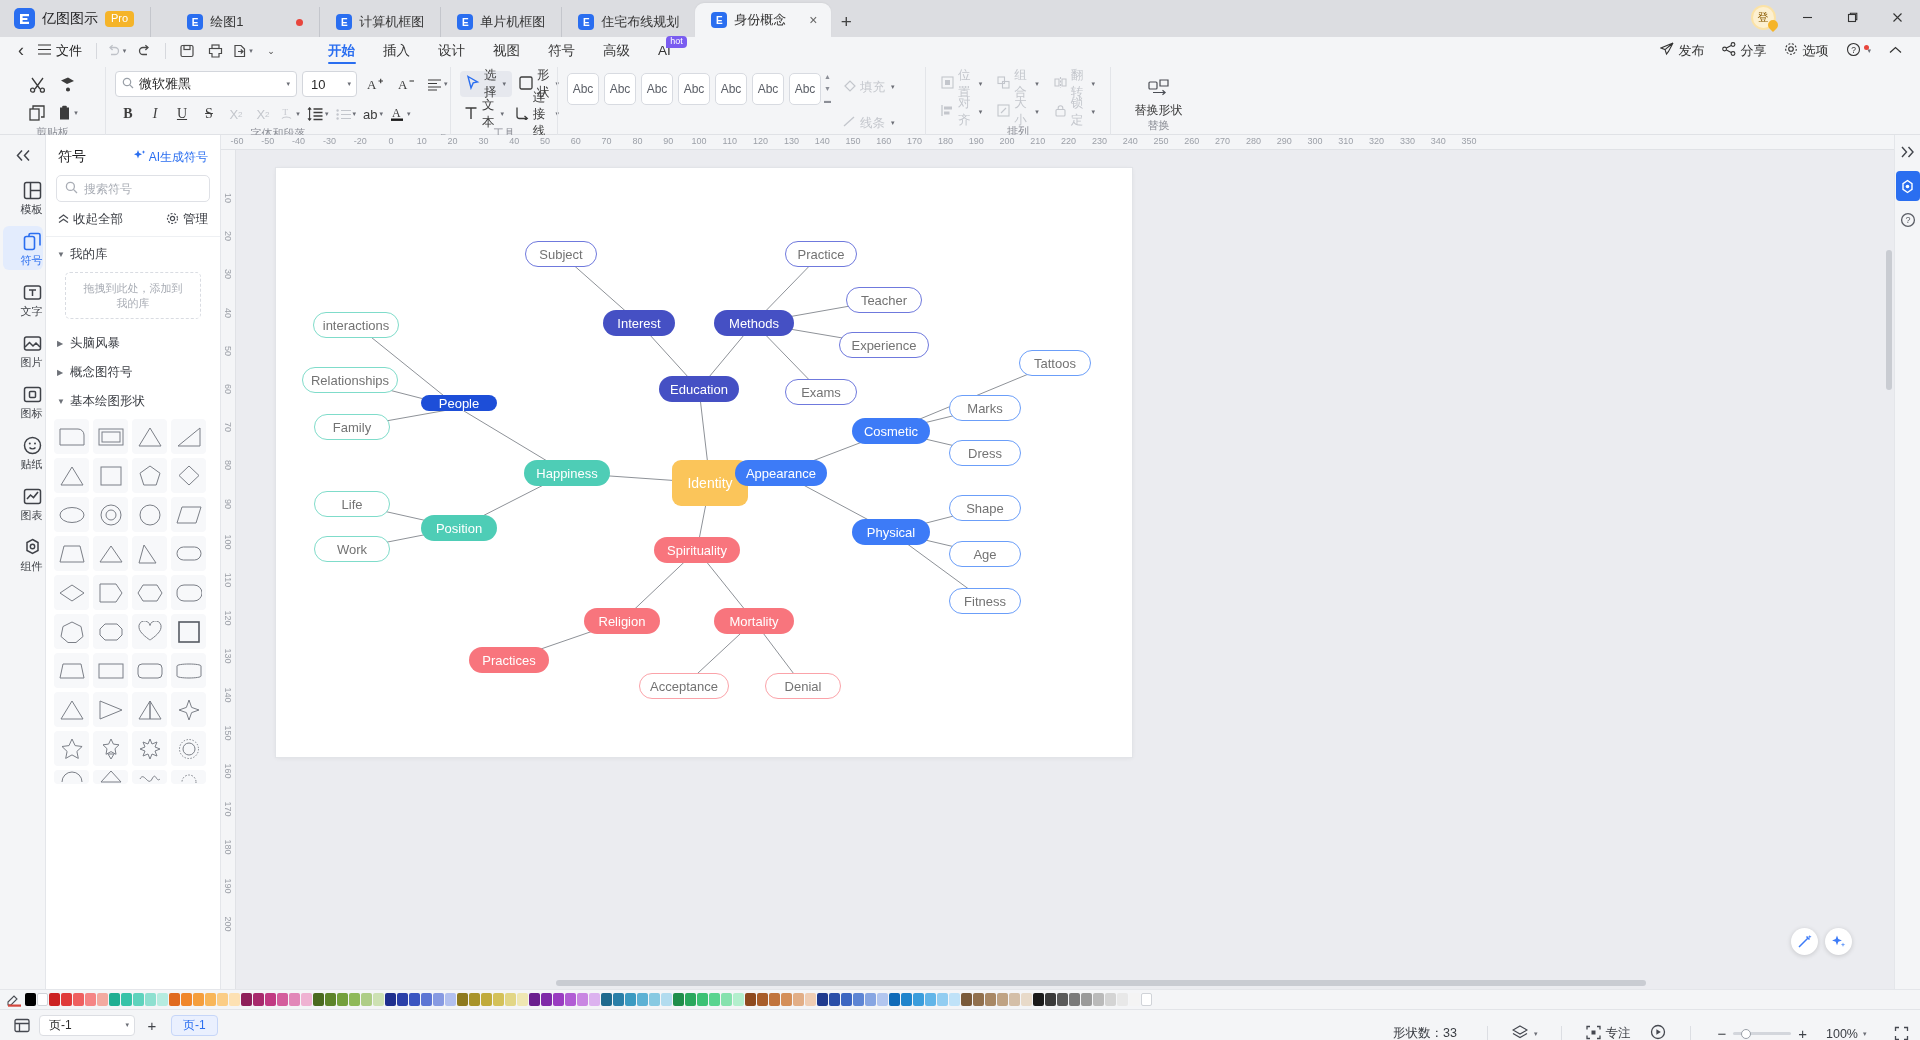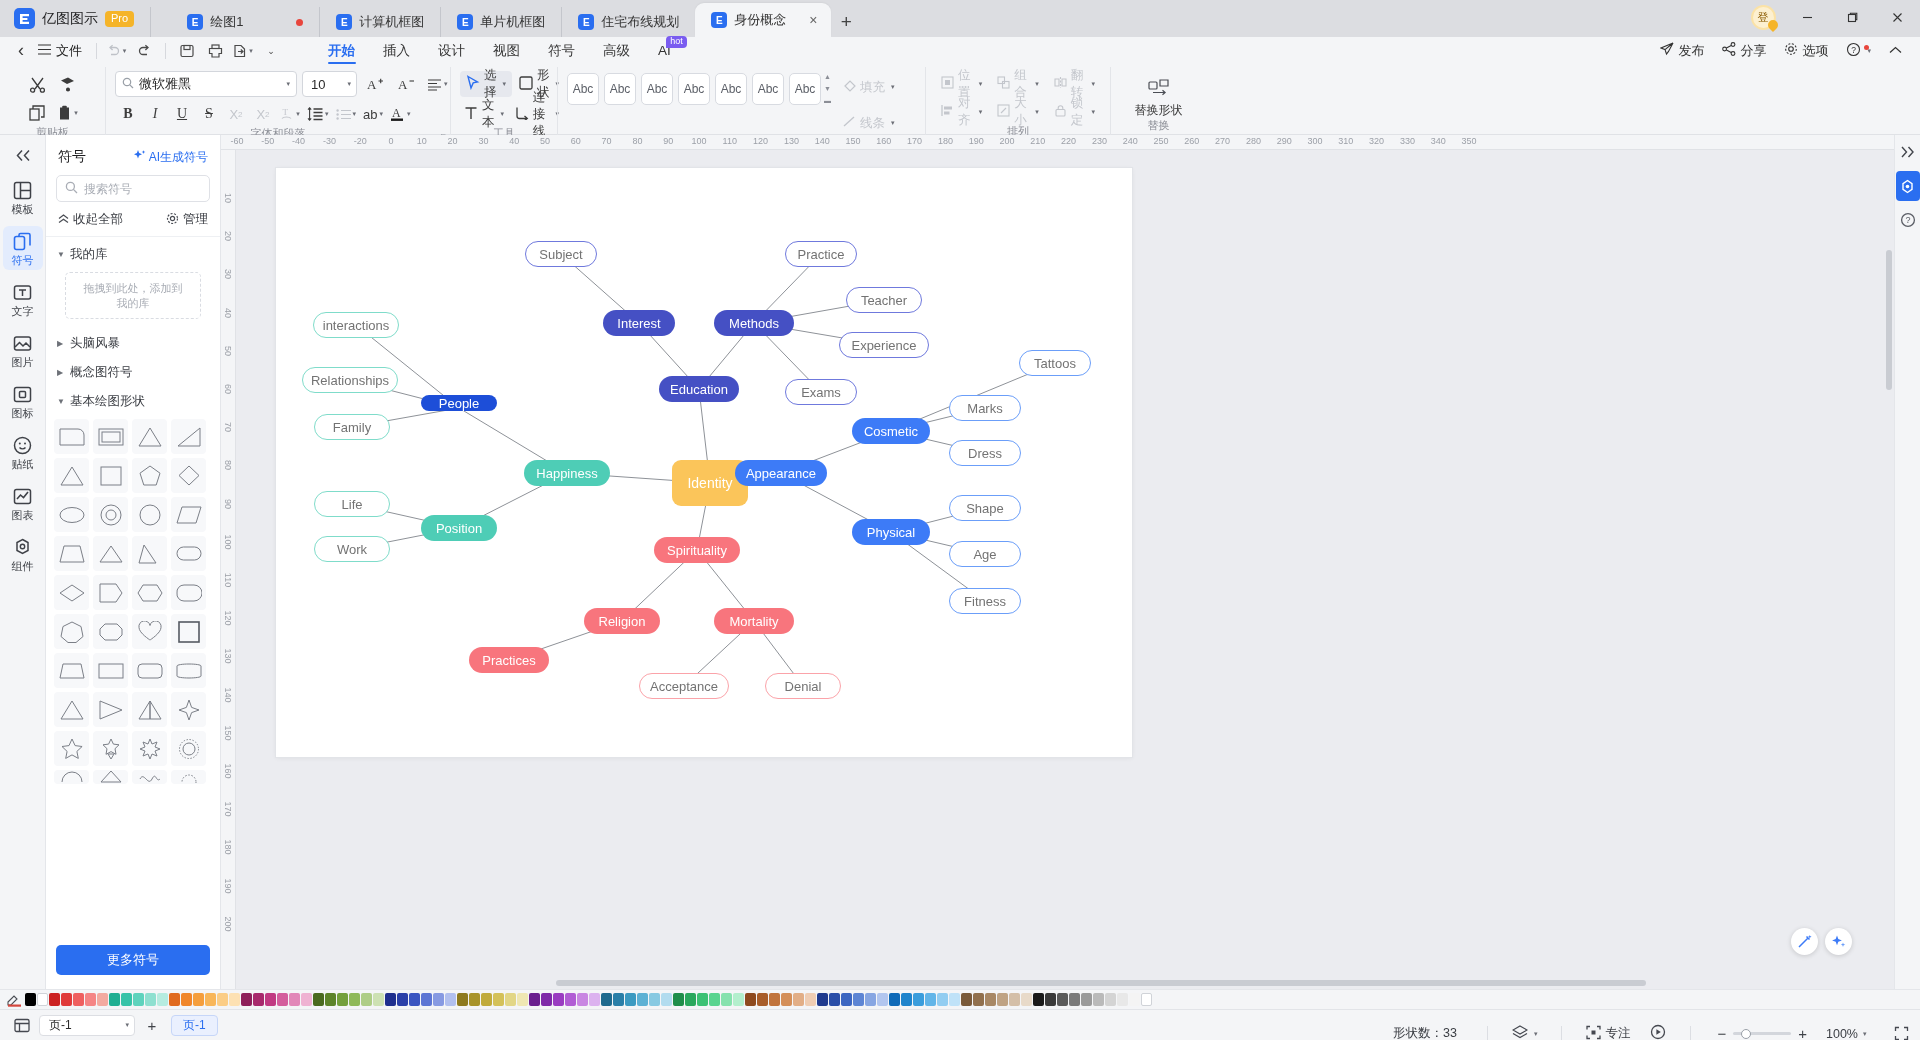--- a/index.html
+++ b/index.html
@@ -148,21 +148,21 @@
   
   .rail{
     width:46px;background:#f4f5f7;border-right:1px solid #e4e6ea;
     display:flex;flex-direction:column;align-items:center;padding-top:6px;flex:none;
   }
   .rail-collapse{
     width:34px;height:28px;display:flex;align-items:center;justify-content:center;
     color:#42454c;font-size:14px;margin-bottom:6px;
   }
   .rail-item{
-    width:40px;padding:5px 0 4px;display:flex;flex-direction:column;align-items:center;gap:2px;
+    width:40px;padding:5px 0 4px;display:flex;flex-direction:column;align-items:flex-end;gap:2px;
     border-radius:6px;margin-bottom:7px;color:#3f4248;
   }
   .rail-item.active{background:#e3ecfd;color:#2a6ef0;}
   .rail-ico{width:21px;height:21px;display:flex;align-items:center;justify-content:center;}
   .rail-txt{font-size:11px;line-height:12px;}
 
   
   .panel{
     width:175px;background:#fff;border-right:1px solid #e4e6ea;display:flex;flex-direction:column;
     flex:none;position:relative;
@@ -1169,23 +1169,20 @@
               </svg>
             </div>
           <div class="sh" style="height:14px;">
               <svg width="22" height="12" viewBox="0 0 22 12">
                 <circle cx="11" cy="11" r="7" fill="none" stroke="#7b7f87" stroke-width="1" stroke-dasharray="1.6 1.6"></circle>
               </svg>
             </div>
         </div>
       </div>
 
-      <div class="panel-foot">
-        <div class="more-btn">更多符号</div>
-      </div>
     </div>
 
     <div class="canvas-wrap">
       <div class="ruler-h" id="rulerH">
           <span style="left: 16px;">-60</span>
           <span style="left: 46.8px;">-50</span>
           <span style="left: 77.6px;">-40</span>
           <span style="left: 108.4px;">-30</span>
           <span style="left: 139.2px;">-20</span>
           <span style="left: 170px;">0</span>

